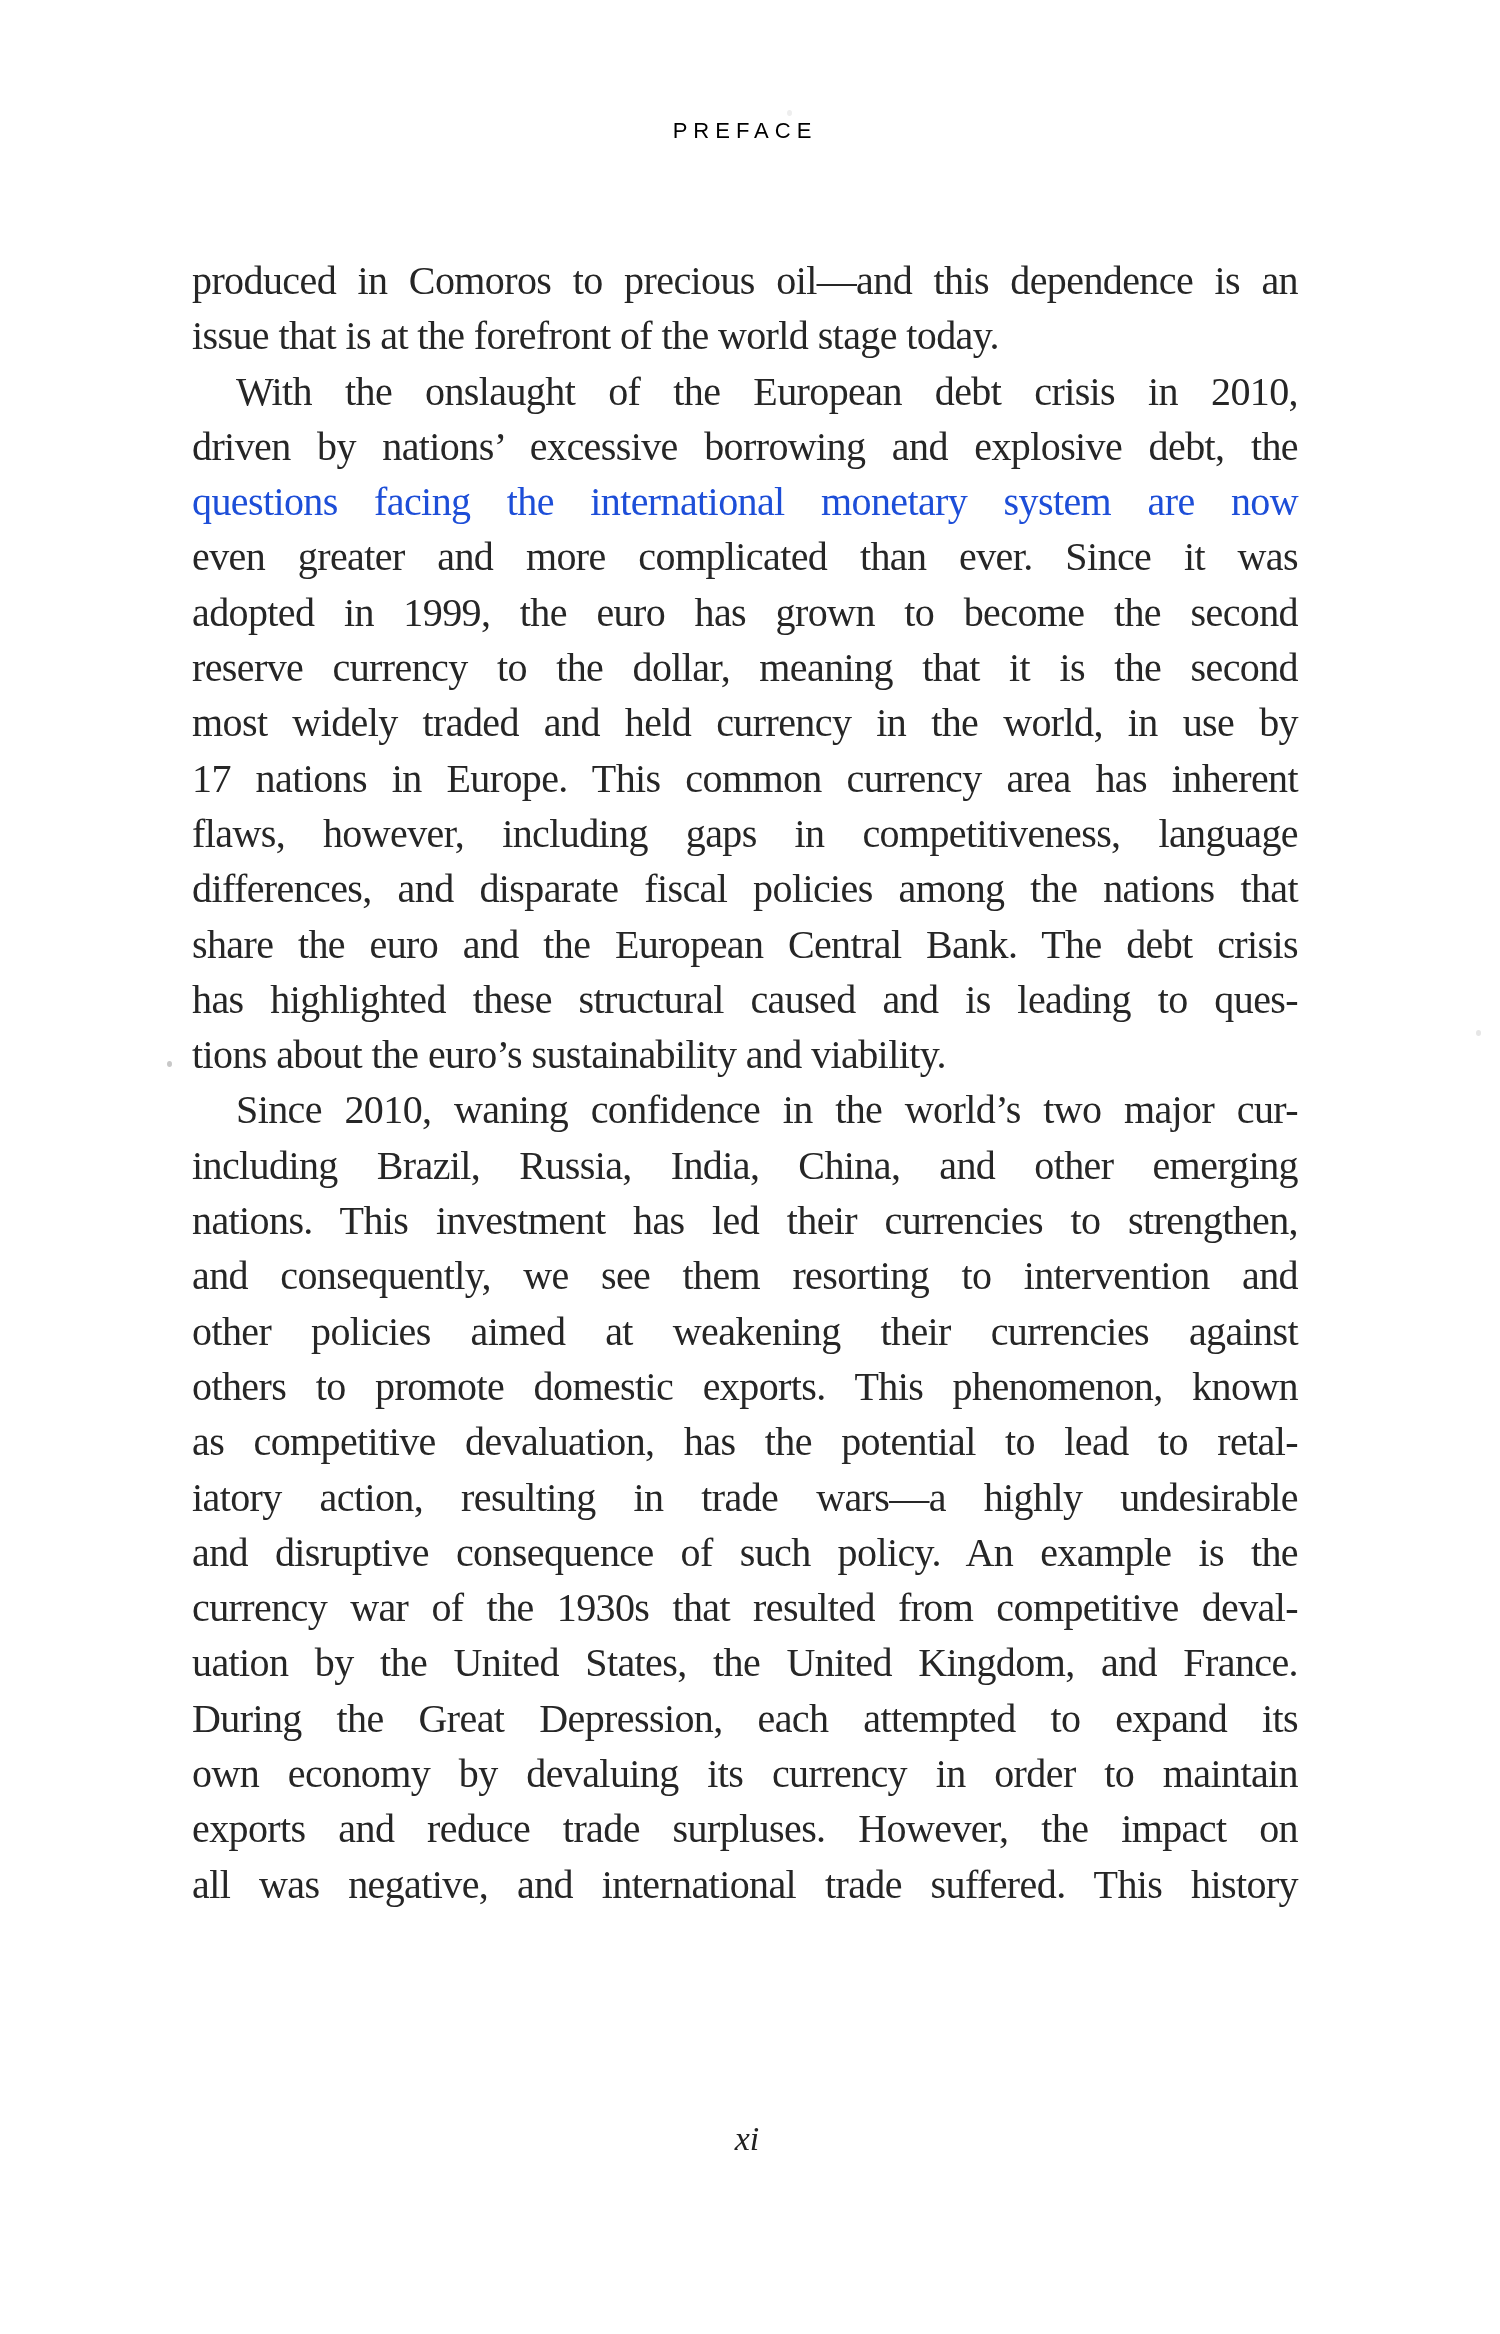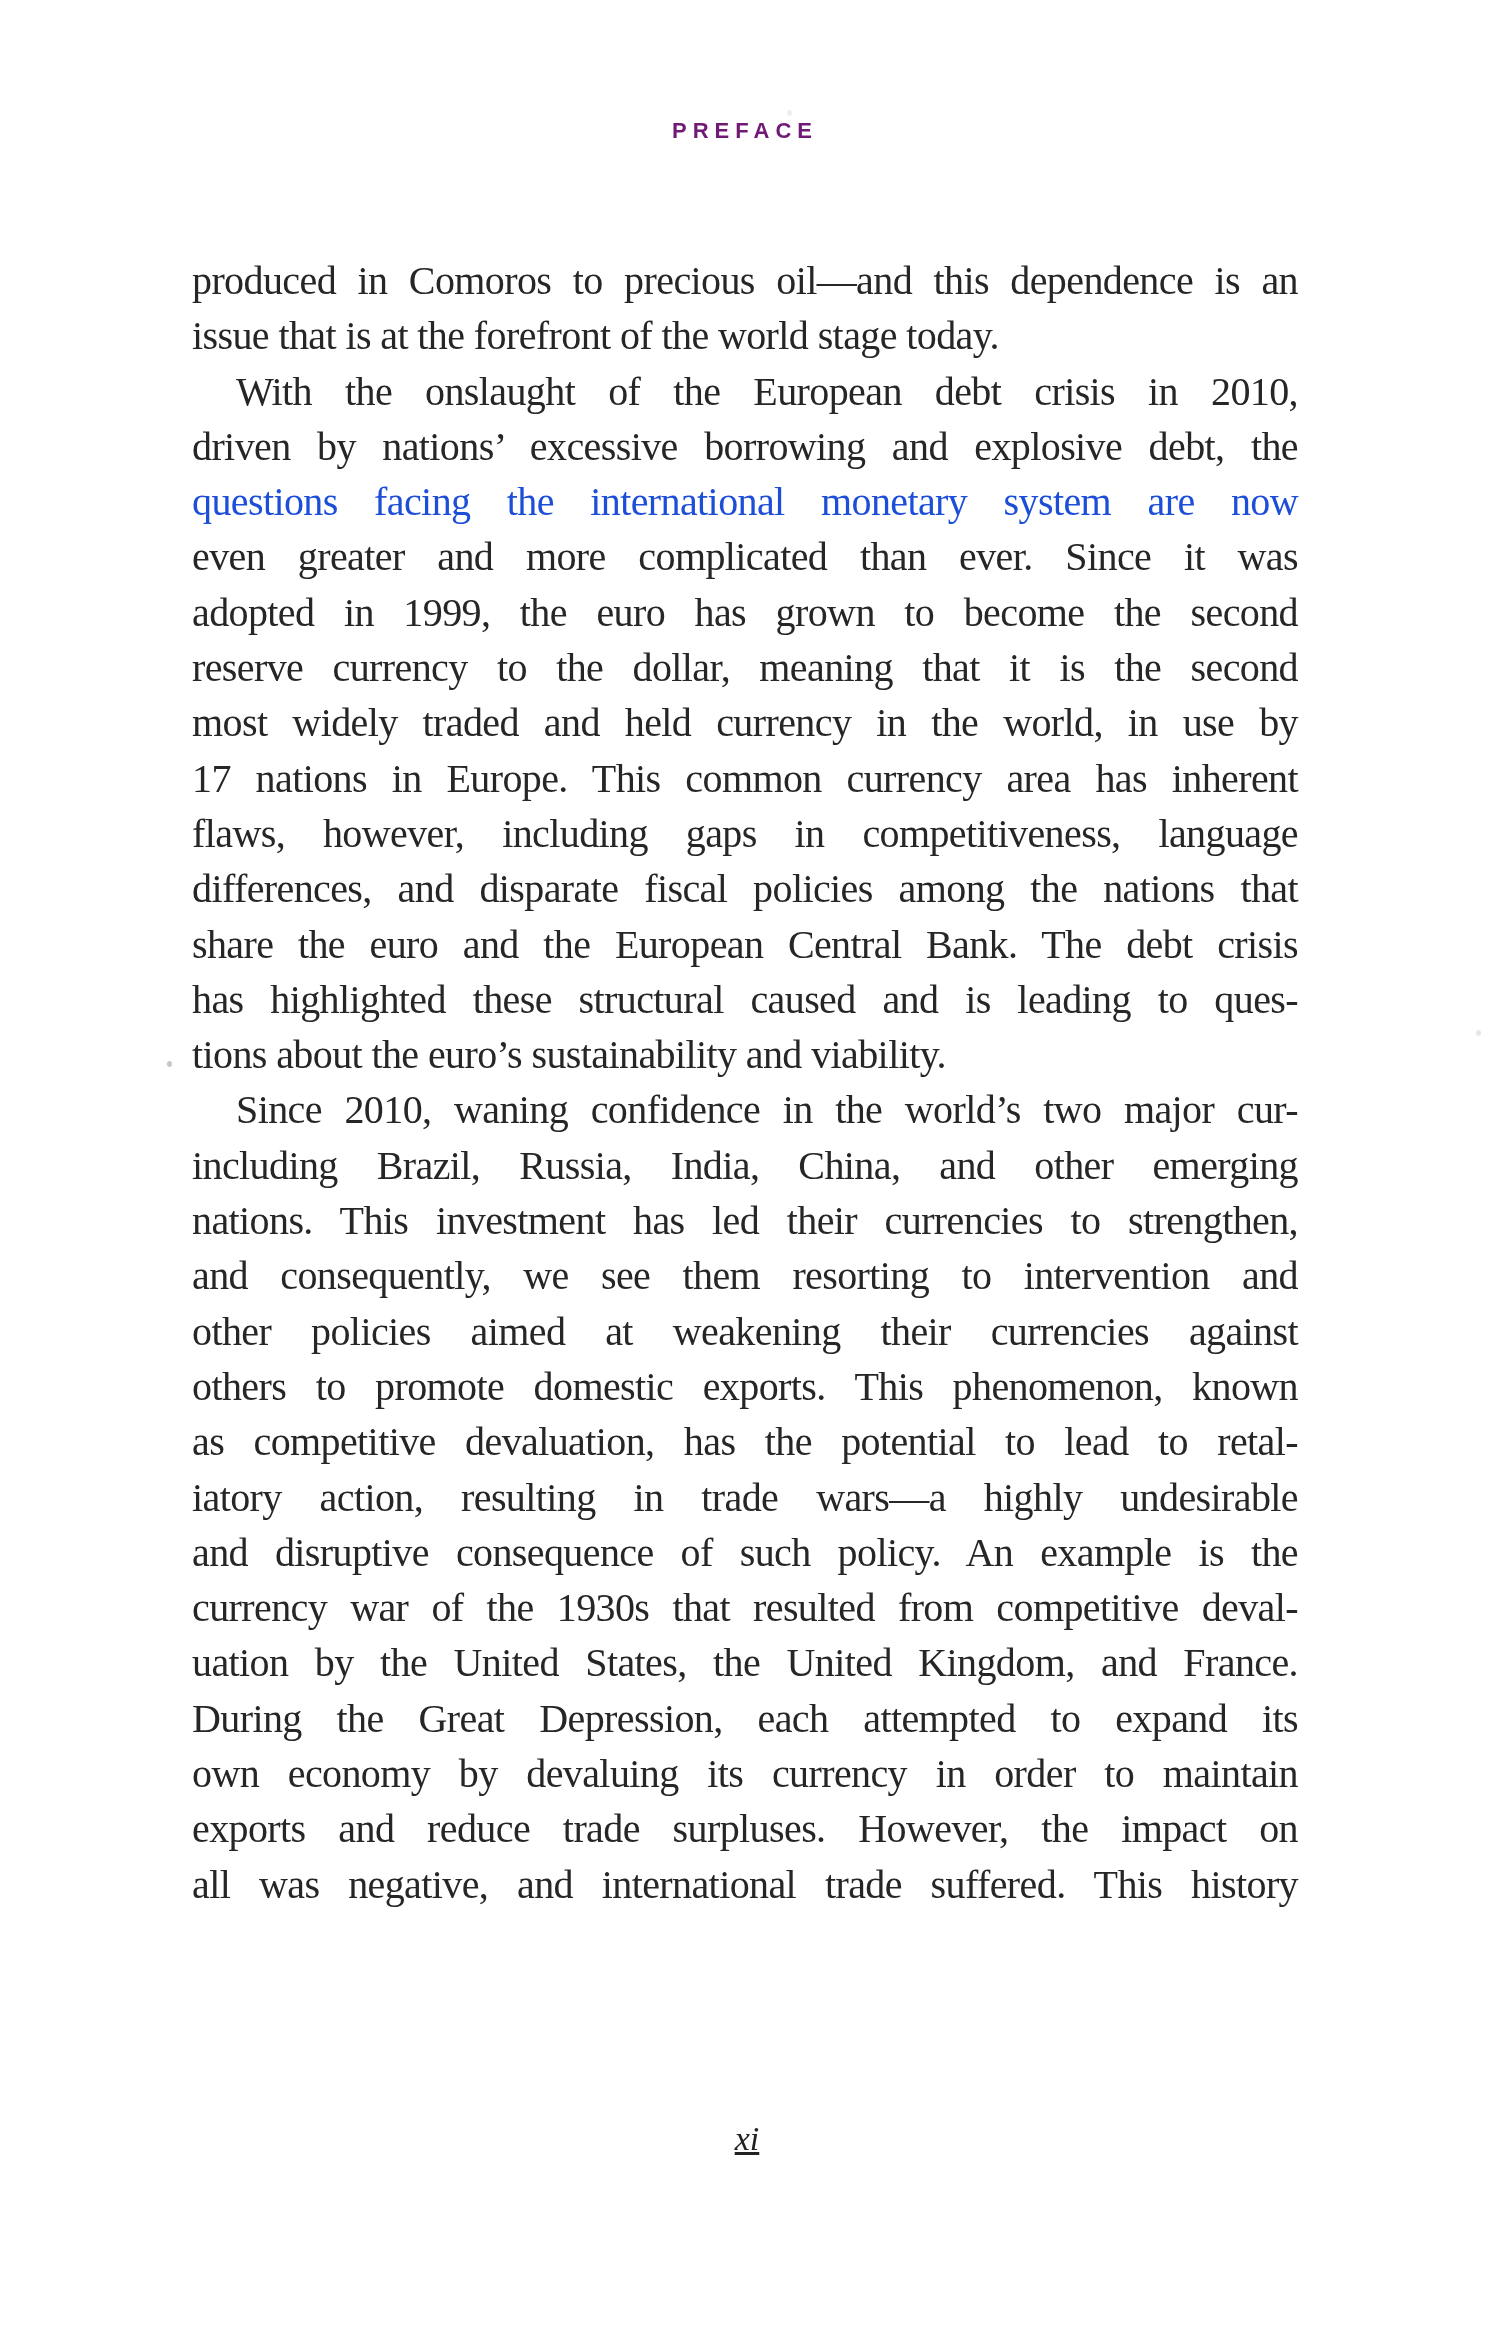--- a/index.html
+++ b/index.html
@@ -17,22 +17,22 @@
   }
   .running-head {
     position: absolute;
     top: 118px;
     left: 0;
     width: 1490px;
     text-align: center;
     font-family: "Liberation Sans", "DejaVu Sans", sans-serif;
     font-size: 22px;
     letter-spacing: 6px;
-    color: #701a75;
-    font-weight: bold;
+    color: #000000;
+    font-weight: normal;
   }
   .body-text {
     position: absolute;
     top: 253px;
     left: 192px;
     width: 1106px;
   }
   .line {
     display: block;
     height: 55.3px;
@@ -57,21 +57,20 @@
   .folio {
     position: absolute;
     top: 2120px;
     left: 0;
     width: 1494px;
     text-align: center;
     font-family: "Liberation Serif", "DejaVu Serif", serif;
     font-style: italic;
     font-size: 34px;
     color: #222;
-    text-decoration: underline;
   }
   .scan-dot {
     position: absolute;
     width: 5px;
     height: 6px;
     border-radius: 50%;
     background: #c8c8c8;
   }
 </style>
 </head>

